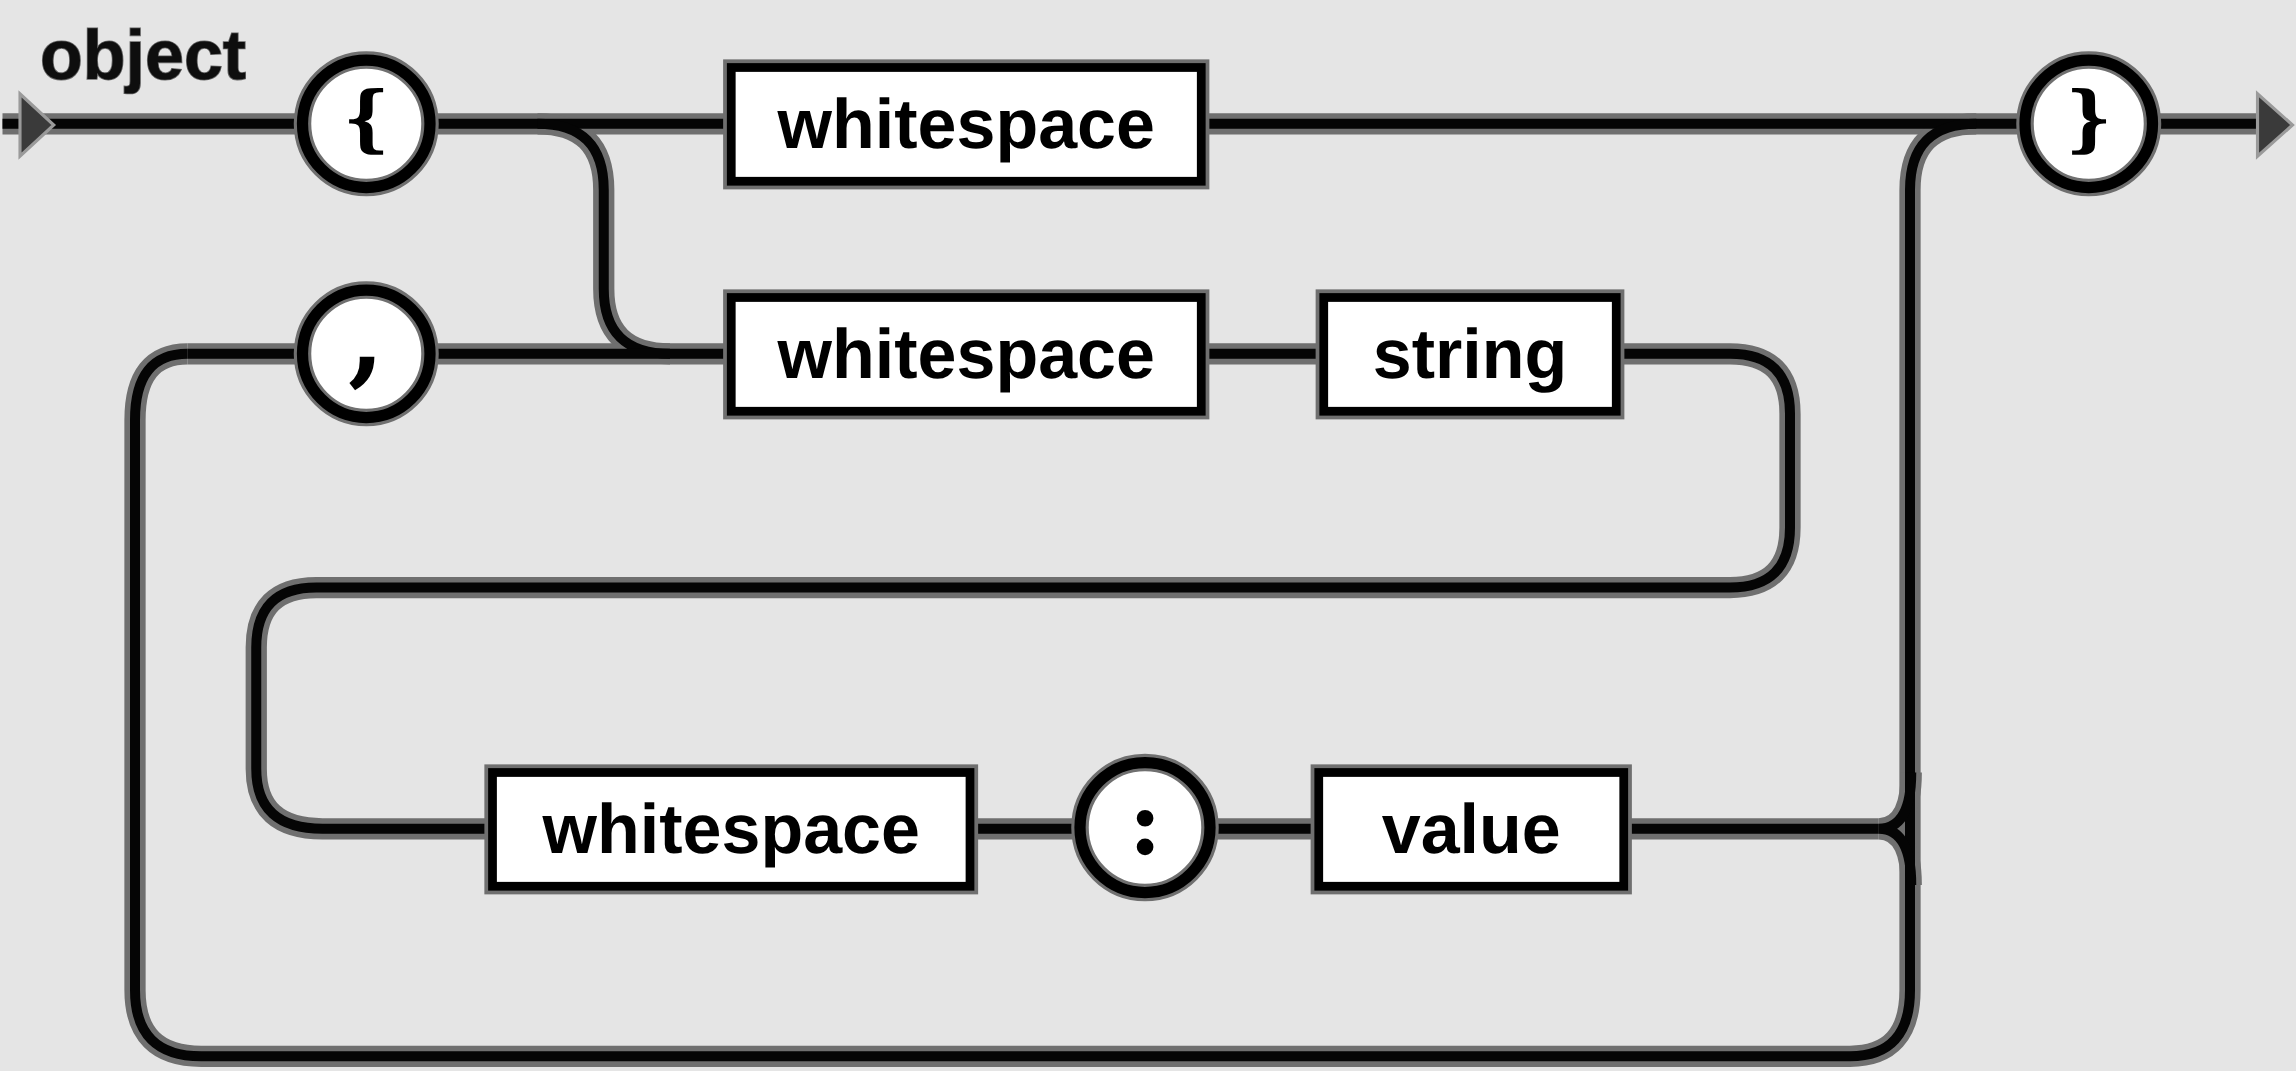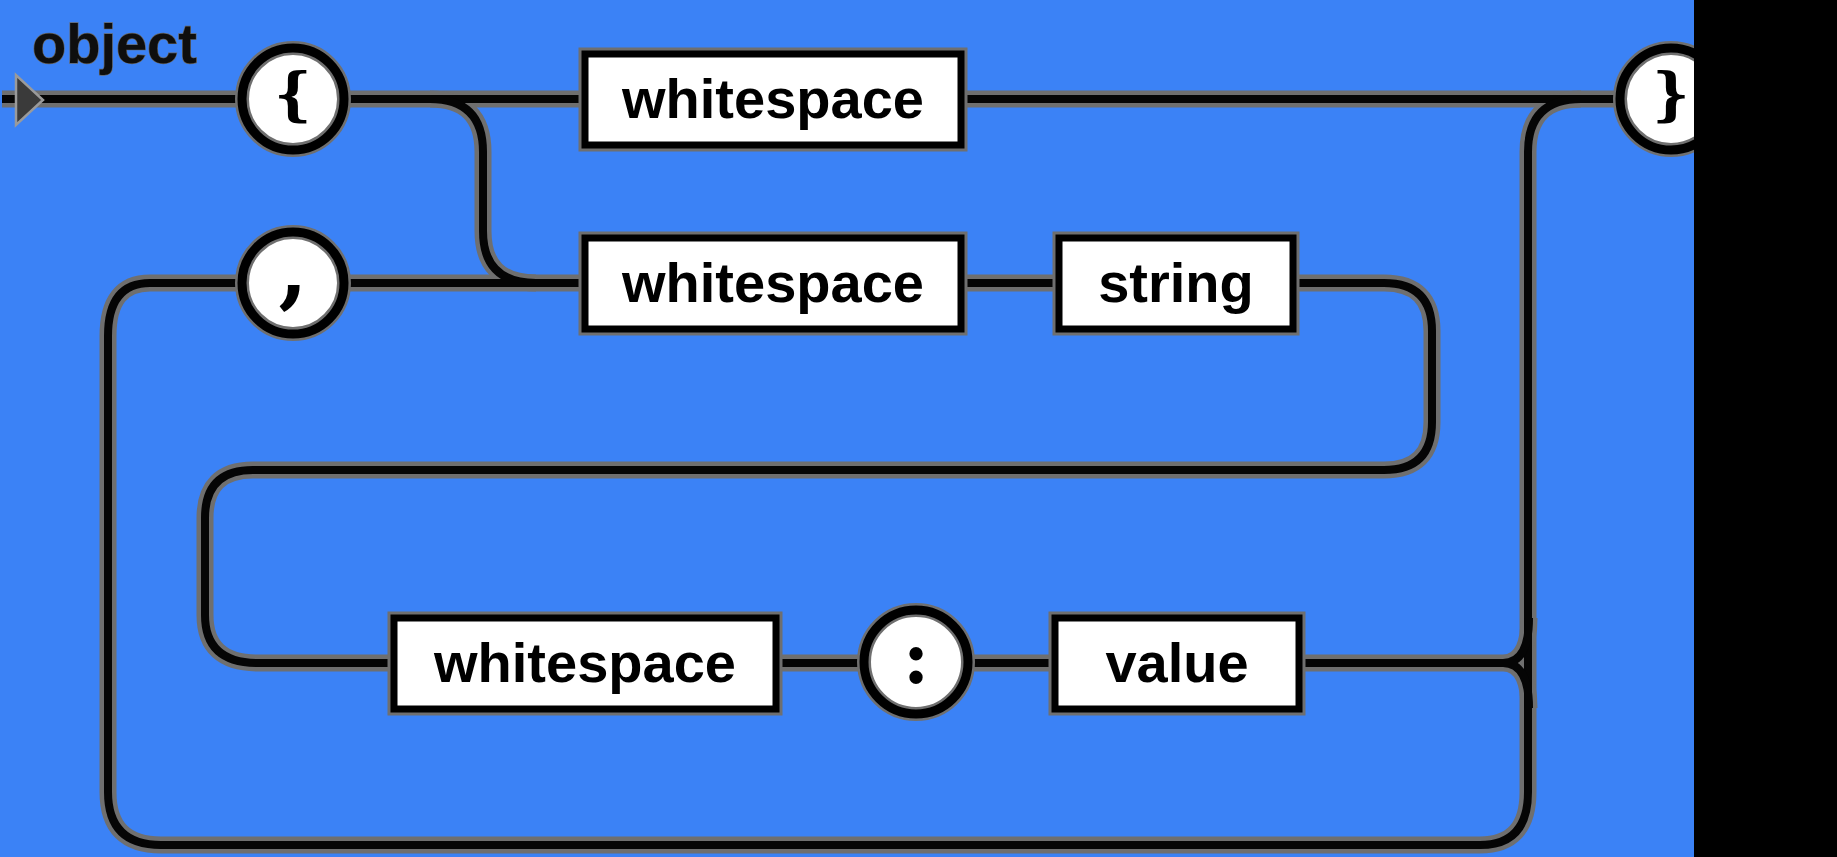--- a/index.html
+++ b/index.html
@@ -2,23 +2,23 @@
 <html><head>
 <meta charset="utf-8">
 <style>
   html, body {
     margin: 0;
     padding: 0;
     background: #000;
   }
   .stage {
     position: relative;
-    width: 1694px;
+    width: 1837px;
     height: 857px;
-    background: #3b82f6;
+    background: #e5e5e5;
     overflow: hidden;
     font-family: "Liberation Sans", sans-serif;
   }
   svg { display: block; }
 
   .track-fringe { stroke: #6f6f6f; stroke-width: 17; fill: none; stroke-linecap: butt; }
   .track-core   { stroke: #050505; stroke-width: 8;  fill: none; stroke-linecap: butt; }
 
   .box-fringe   { fill: none; stroke: #6f6f6f; stroke-width: 13; }
   .box-core     { fill: #ffffff; stroke: #000000; stroke-width: 7; }

